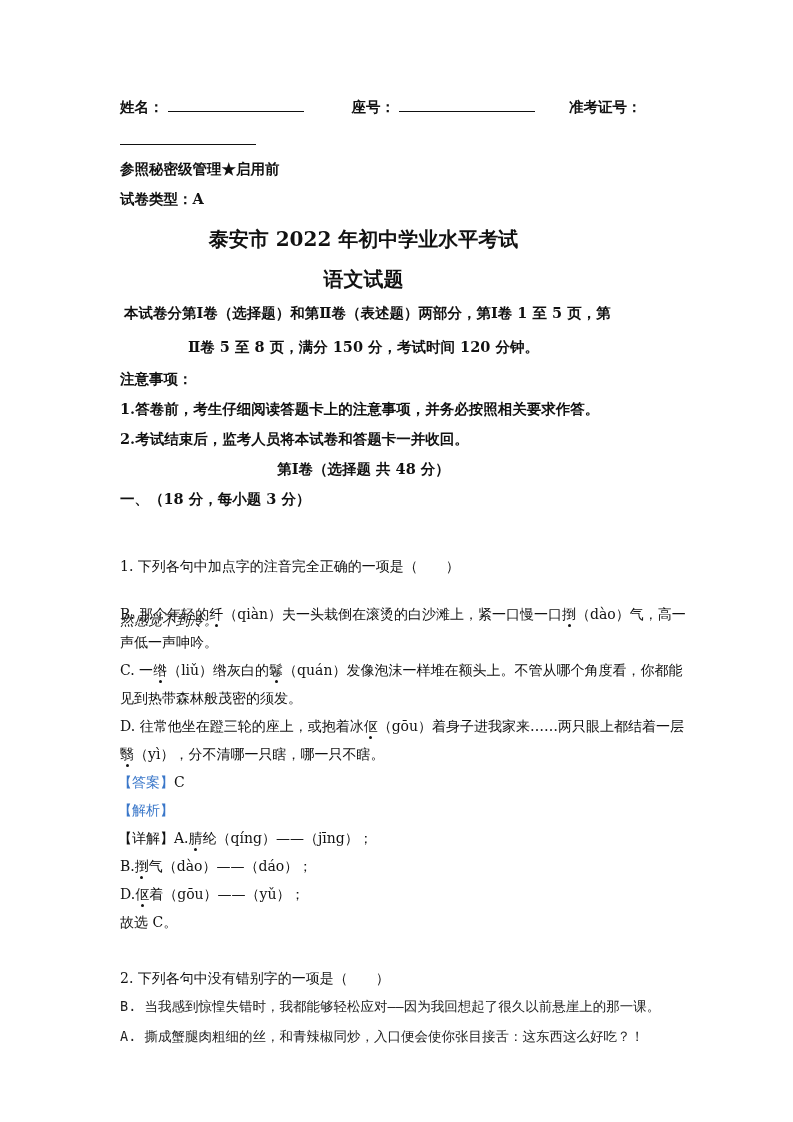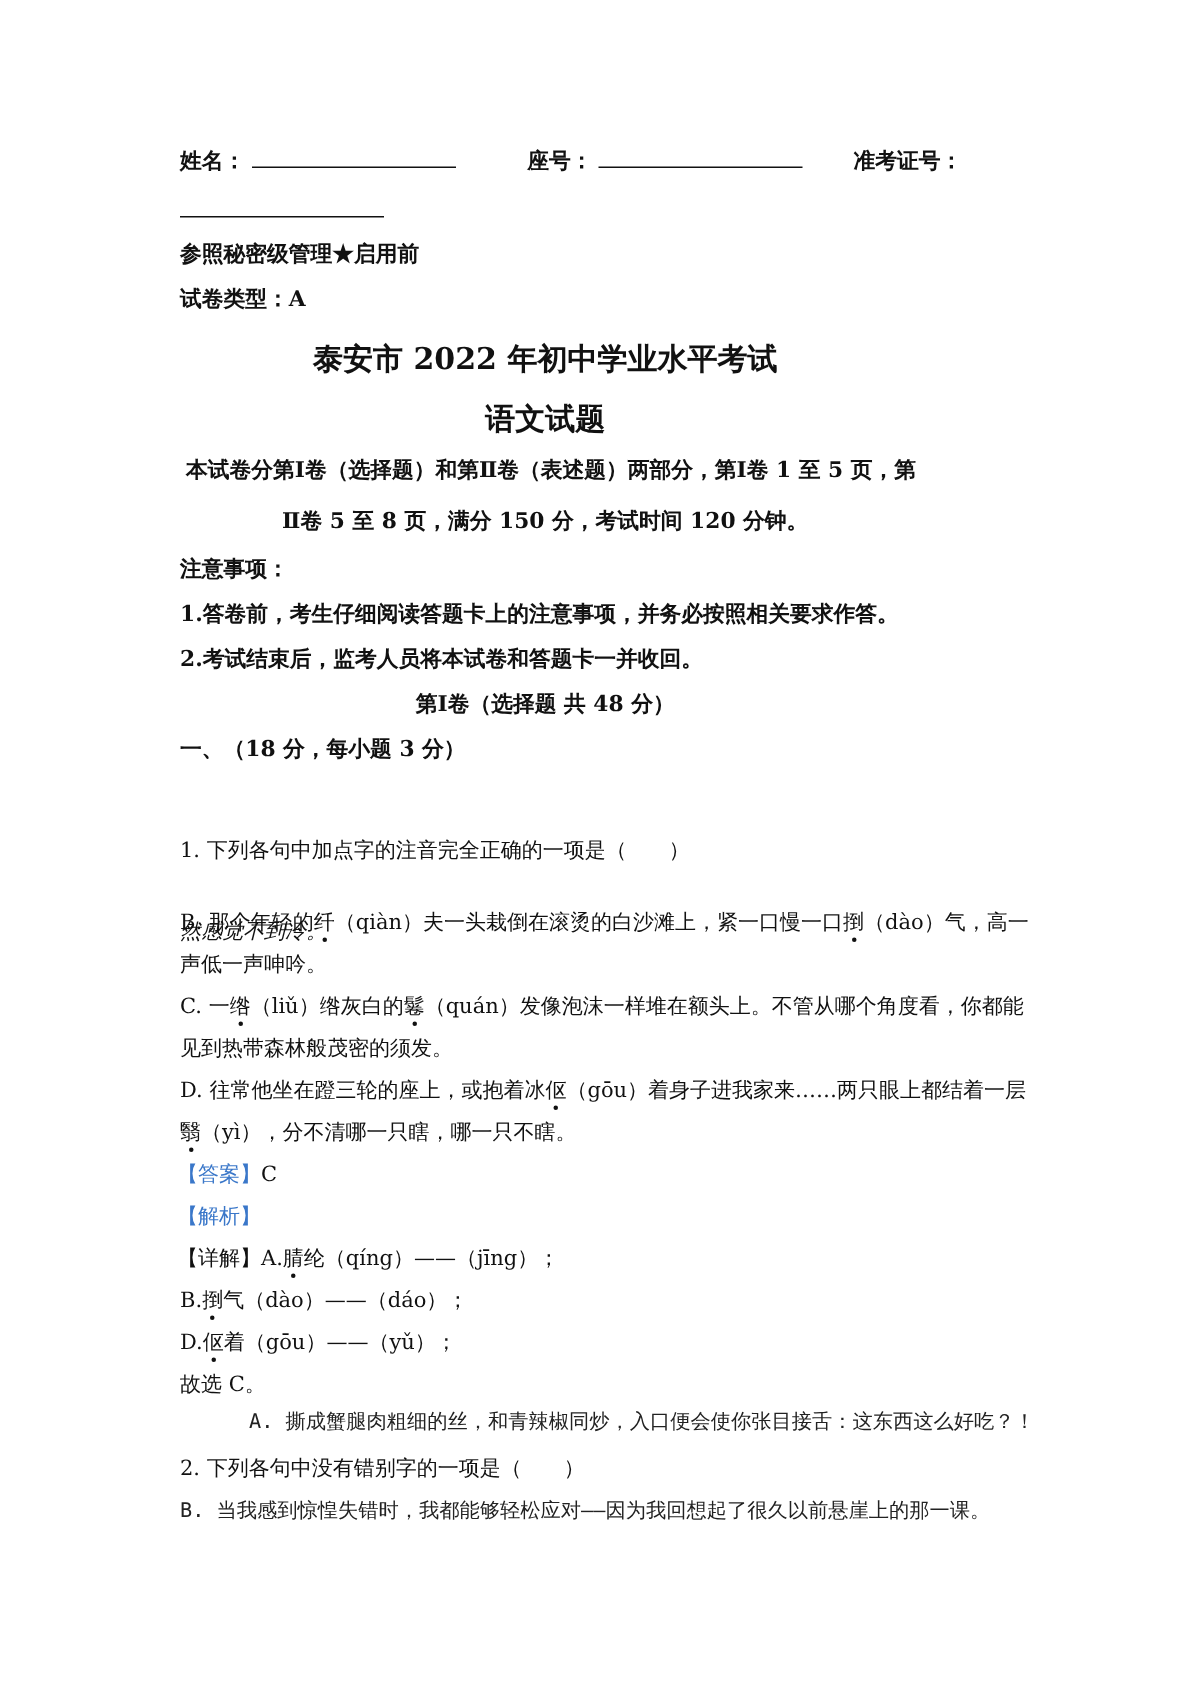--- a/index.html
+++ b/index.html
@@ -81,16 +81,16 @@
   </div>
   <div class="line q" style="top:858px;">
     <span>B.</span><span class="dot">捯</span><span>气（dào）——（dáo）；</span>
   </div>
   <div class="line q" style="top:886px;">
     <span>D.</span><span class="dot">伛</span><span>着（gōu）——（yǔ）；</span>
   </div>
   <div class="line q" style="top:914px;">故选 C。</div>
 
   <div class="line q" style="top:942px;margin-top:28px;">2. 下列各句中没有错别字的一项是（　　）</div>
-  <div class="line q2" style="top:939px;margin-left:46px;">A.  撕成蟹腿肉粗细的丝，和青辣椒同炒，入口便会使你张目接舌：这东西这么好吃？！</div>
+  <div class="line q2" style="top:1028px;">A.  撕成蟹腿肉粗细的丝，和青辣椒同炒，入口便会使你张目接舌：这东西这么好吃？！</div>
   <div class="line q2" style="top:998px;">B.  当我感到惊惶失错时，我都能够轻松应对——因为我回想起了很久以前悬崖上的那一课。</div>
 
 </div>
 
 </body></html>

